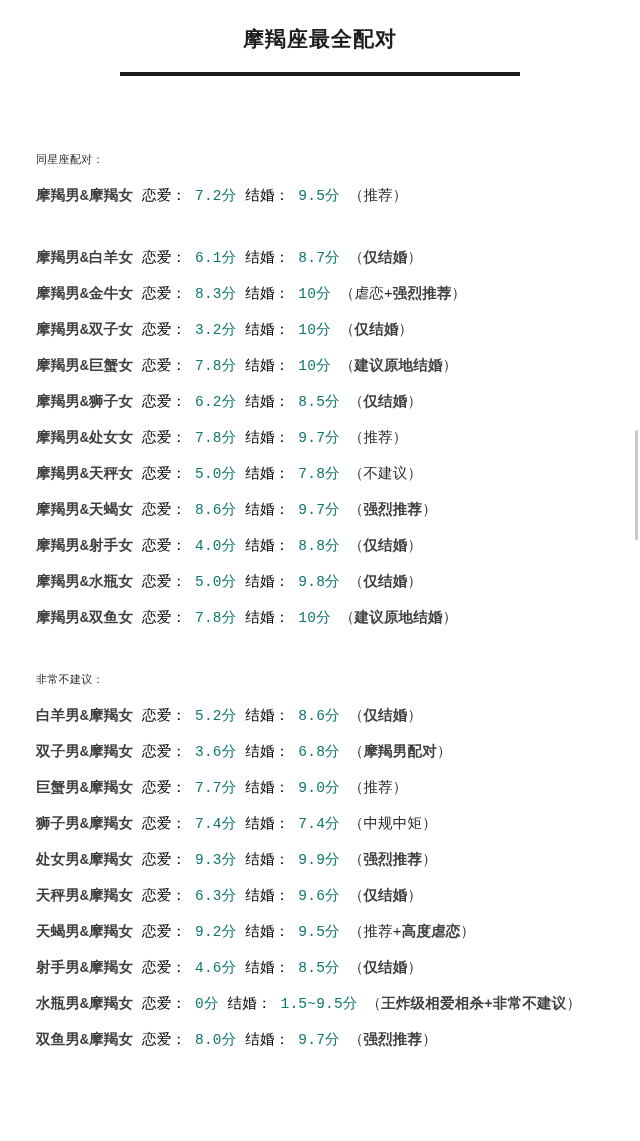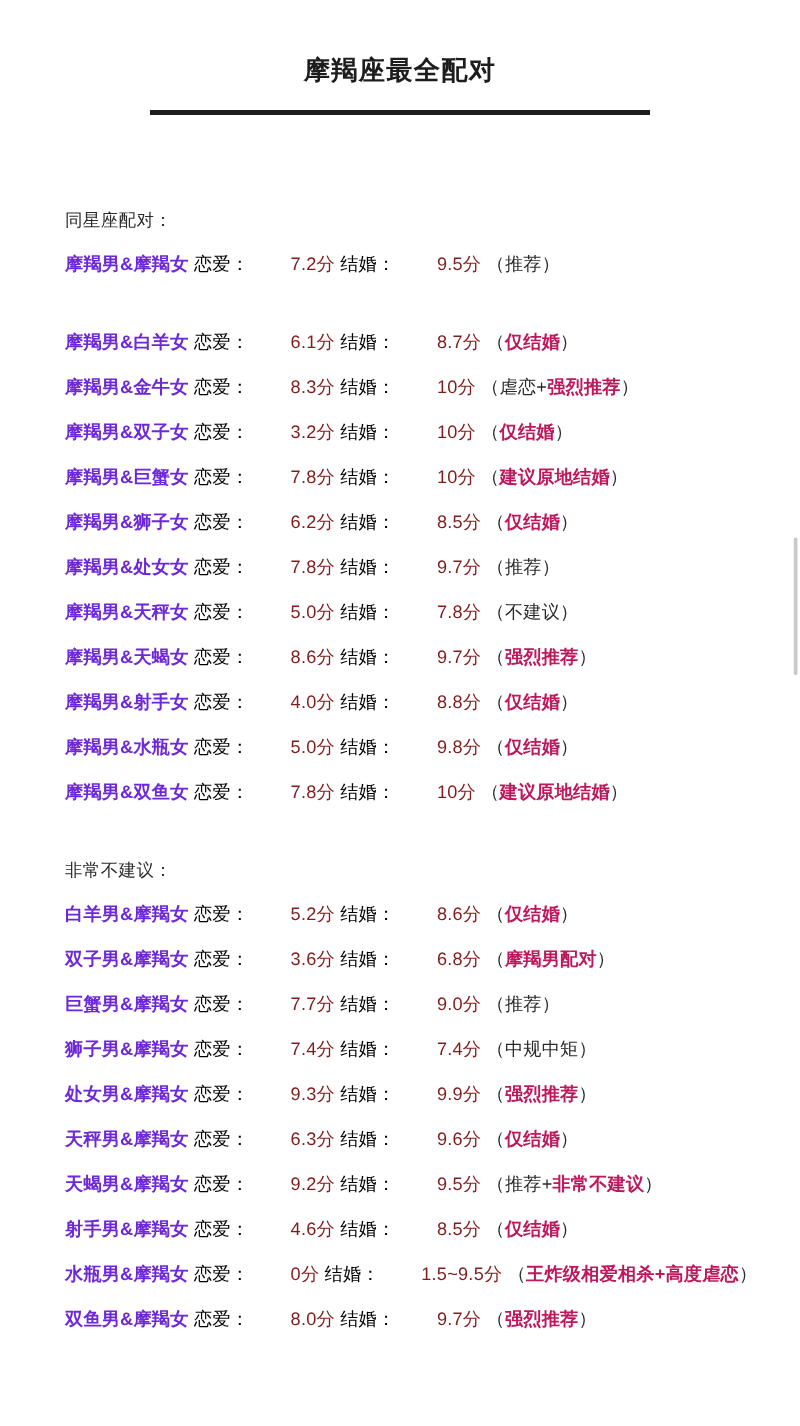--- a/index.html
+++ b/index.html
@@ -11,22 +11,23 @@
     width: 640px;
     min-height: 1141px;
     font-family: "Liberation Sans", "DejaVu Sans", sans-serif;
     color: #2b2b2b;
     position: relative;
   }
   .page {
     width: 640px;
     min-height: 1141px;
     box-sizing: border-box;
-    padding: 16px;
+    padding: 0;
     position: relative;
+    font-family: Liberation Mono, monospace;
   }
   .title-block {
     padding-top: 24px;
     text-align: center;
   }
   .title {
     font-size: 21px;
     font-weight: bold;
     letter-spacing: 1px;
     color: #1d1d1d;
@@ -39,49 +40,48 @@
     margin: 14px auto 0 auto;
   }
   .content {
     padding: 0 0 0 36px;
     margin-top: 66px;
   }
   .section {
     margin-bottom: 26px;
   }
   .section-heading {
-    font-size: 14px;
+    font-size: 11px;
     color: #2b2b2b;
     line-height: 36px;
     letter-spacing: 0.3px;
   }
   .row {
     font-size: 14.5px;
     line-height: 36px;
     color: #2b2b2b;
     letter-spacing: 0.2px;
     white-space: nowrap;
   }
   .pair {
     font-weight: bold;
-    color: #6d28d9;
+    color: #404040;
   }
   .label {
     color: #000000;
   }
   .score {
-    color: #7f1d1d;
-    margin-left: 29px;
+    color: #0f766e;
   }
   .note {
     color: #2b2b2b;
   }
   .note .strong {
     font-weight: bold;
-    color: #be185d;
+    color: #404040;
   }
   .scrollbar {
     position: absolute;
     right: 2px;
     top: 430px;
     width: 3px;
     height: 110px;
     background: #c9c9c9;
     border-radius: 2px;
   }
@@ -115,22 +115,22 @@
         <div class="row"><span class="pair">摩羯男&amp;双鱼女</span> <span class="label">恋爱：</span> <span class="score">7.8分</span> <span class="label">结婚：</span> <span class="score">10分</span> <span class="note"><span class="">（</span><span class="strong">建议原地结婚</span><span class="">）</span></span></div>
       </div>
       <div class="section">
         <div class="section-heading">非常不建议：</div>
         <div class="row"><span class="pair">白羊男&amp;摩羯女</span> <span class="label">恋爱：</span> <span class="score">5.2分</span> <span class="label">结婚：</span> <span class="score">8.6分</span> <span class="note"><span class="">（</span><span class="strong">仅结婚</span><span class="">）</span></span></div>
         <div class="row"><span class="pair">双子男&amp;摩羯女</span> <span class="label">恋爱：</span> <span class="score">3.6分</span> <span class="label">结婚：</span> <span class="score">6.8分</span> <span class="note"><span class="">（</span><span class="strong">摩羯男配对</span><span class="">）</span></span></div>
         <div class="row"><span class="pair">巨蟹男&amp;摩羯女</span> <span class="label">恋爱：</span> <span class="score">7.7分</span> <span class="label">结婚：</span> <span class="score">9.0分</span> <span class="note"><span class="">（</span><span class="">推荐</span><span class="">）</span></span></div>
         <div class="row"><span class="pair">狮子男&amp;摩羯女</span> <span class="label">恋爱：</span> <span class="score">7.4分</span> <span class="label">结婚：</span> <span class="score">7.4分</span> <span class="note"><span class="">（</span><span class="">中规中矩</span><span class="">）</span></span></div>
         <div class="row"><span class="pair">处女男&amp;摩羯女</span> <span class="label">恋爱：</span> <span class="score">9.3分</span> <span class="label">结婚：</span> <span class="score">9.9分</span> <span class="note"><span class="">（</span><span class="strong">强烈推荐</span><span class="">）</span></span></div>
         <div class="row"><span class="pair">天秤男&amp;摩羯女</span> <span class="label">恋爱：</span> <span class="score">6.3分</span> <span class="label">结婚：</span> <span class="score">9.6分</span> <span class="note"><span class="">（</span><span class="strong">仅结婚</span><span class="">）</span></span></div>
-        <div class="row"><span class="pair">天蝎男&amp;摩羯女</span> <span class="label">恋爱：</span> <span class="score">9.2分</span> <span class="label">结婚：</span> <span class="score">9.5分</span> <span class="note"><span class="">（</span><span class="">推荐+</span><span class="strong">非常不建议</span><span class="">）</span></span></div>
+        <div class="row"><span class="pair">天蝎男&amp;摩羯女</span> <span class="label">恋爱：</span> <span class="score">9.2分</span> <span class="label">结婚：</span> <span class="score">9.5分</span> <span class="note"><span class="">（</span><span class="">推荐+</span><span class="strong">高度虐恋</span><span class="">）</span></span></div>
         <div class="row"><span class="pair">射手男&amp;摩羯女</span> <span class="label">恋爱：</span> <span class="score">4.6分</span> <span class="label">结婚：</span> <span class="score">8.5分</span> <span class="note"><span class="">（</span><span class="strong">仅结婚</span><span class="">）</span></span></div>
-        <div class="row"><span class="pair">水瓶男&amp;摩羯女</span> <span class="label">恋爱：</span> <span class="score">0分</span> <span class="label">结婚：</span> <span class="score">1.5~9.5分</span> <span class="note"><span class="">（</span><span class="strong">王炸级相爱相杀+高度虐恋</span><span class="">）</span></span></div>
+        <div class="row"><span class="pair">水瓶男&amp;摩羯女</span> <span class="label">恋爱：</span> <span class="score">0分</span> <span class="label">结婚：</span> <span class="score">1.5~9.5分</span> <span class="note"><span class="">（</span><span class="strong">王炸级相爱相杀+非常不建议</span><span class="">）</span></span></div>
         <div class="row"><span class="pair">双鱼男&amp;摩羯女</span> <span class="label">恋爱：</span> <span class="score">8.0分</span> <span class="label">结婚：</span> <span class="score">9.7分</span> <span class="note"><span class="">（</span><span class="strong">强烈推荐</span><span class="">）</span></span></div>
       </div>
     </div>
 
   <div class="scrollbar"></div>
 
 </div>
 
 </body></html>

